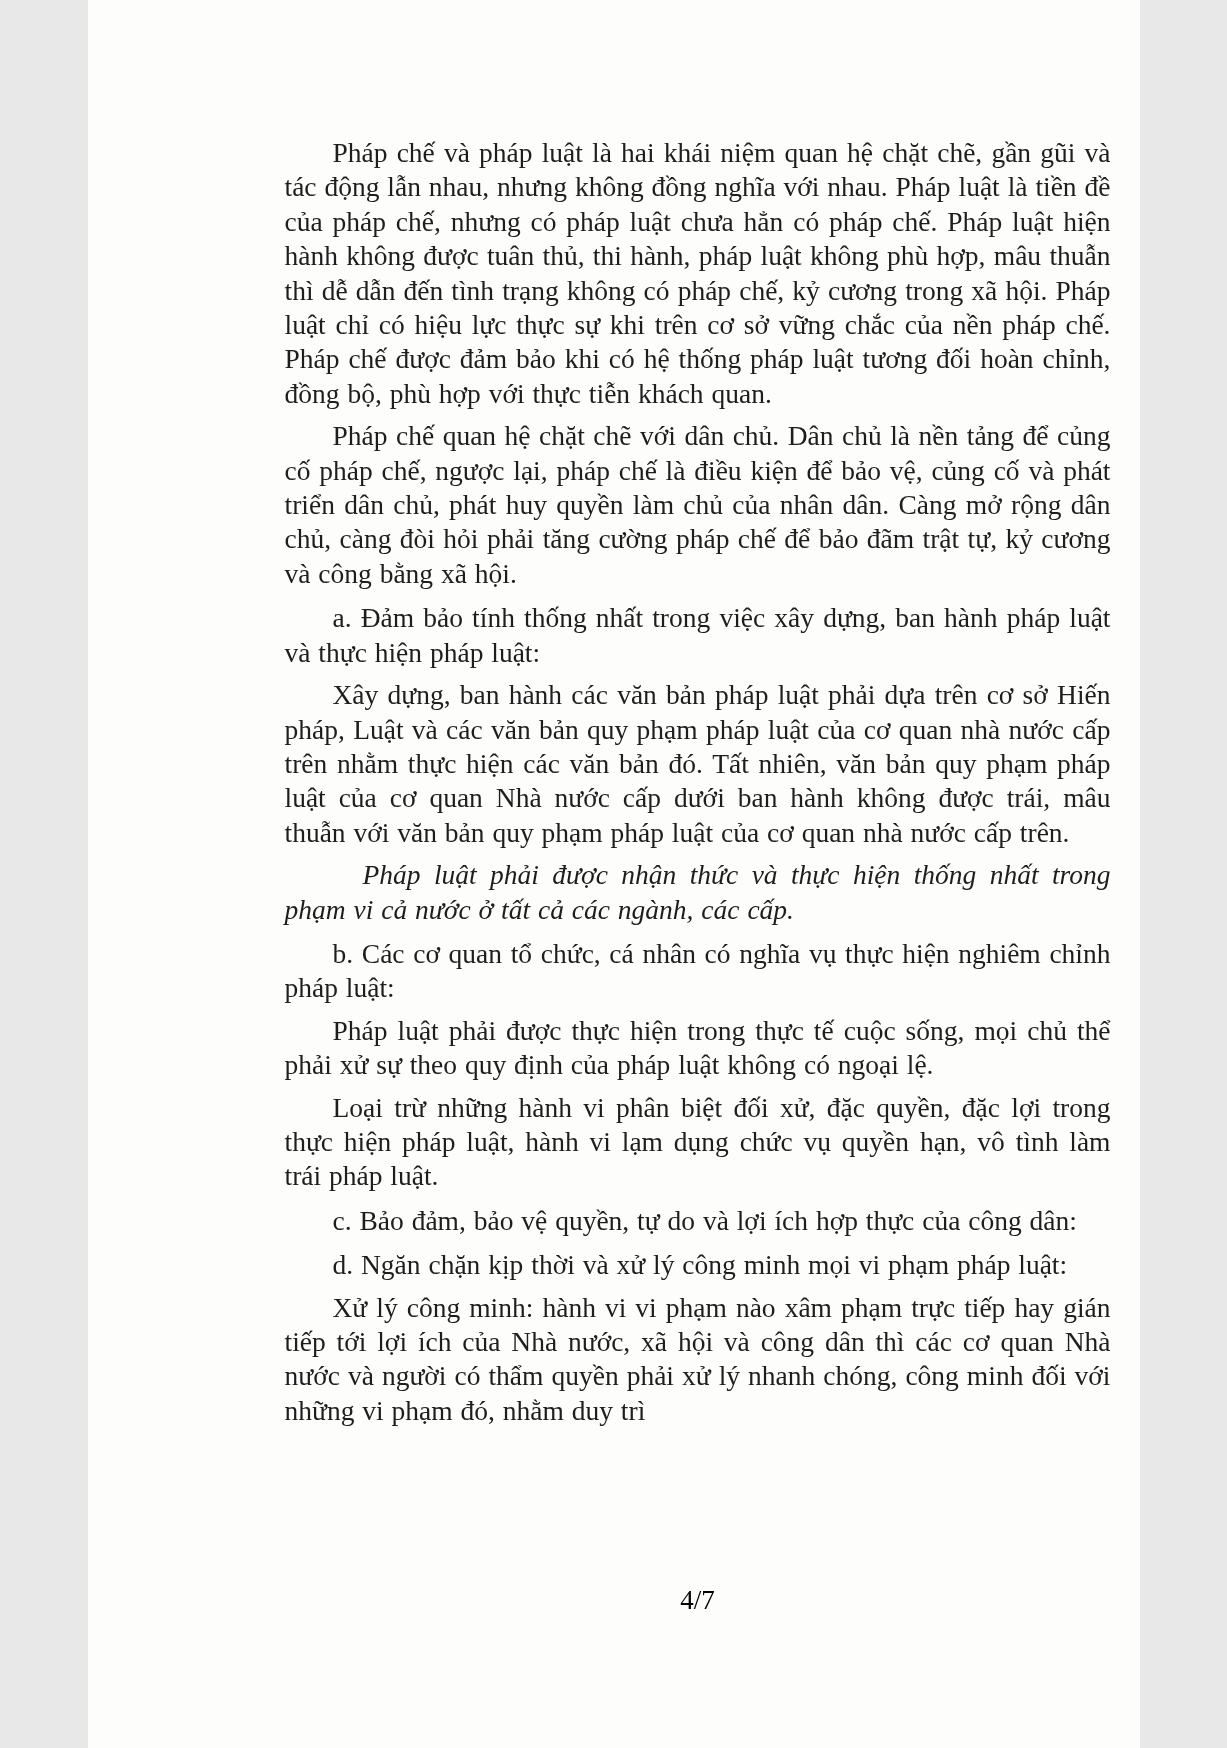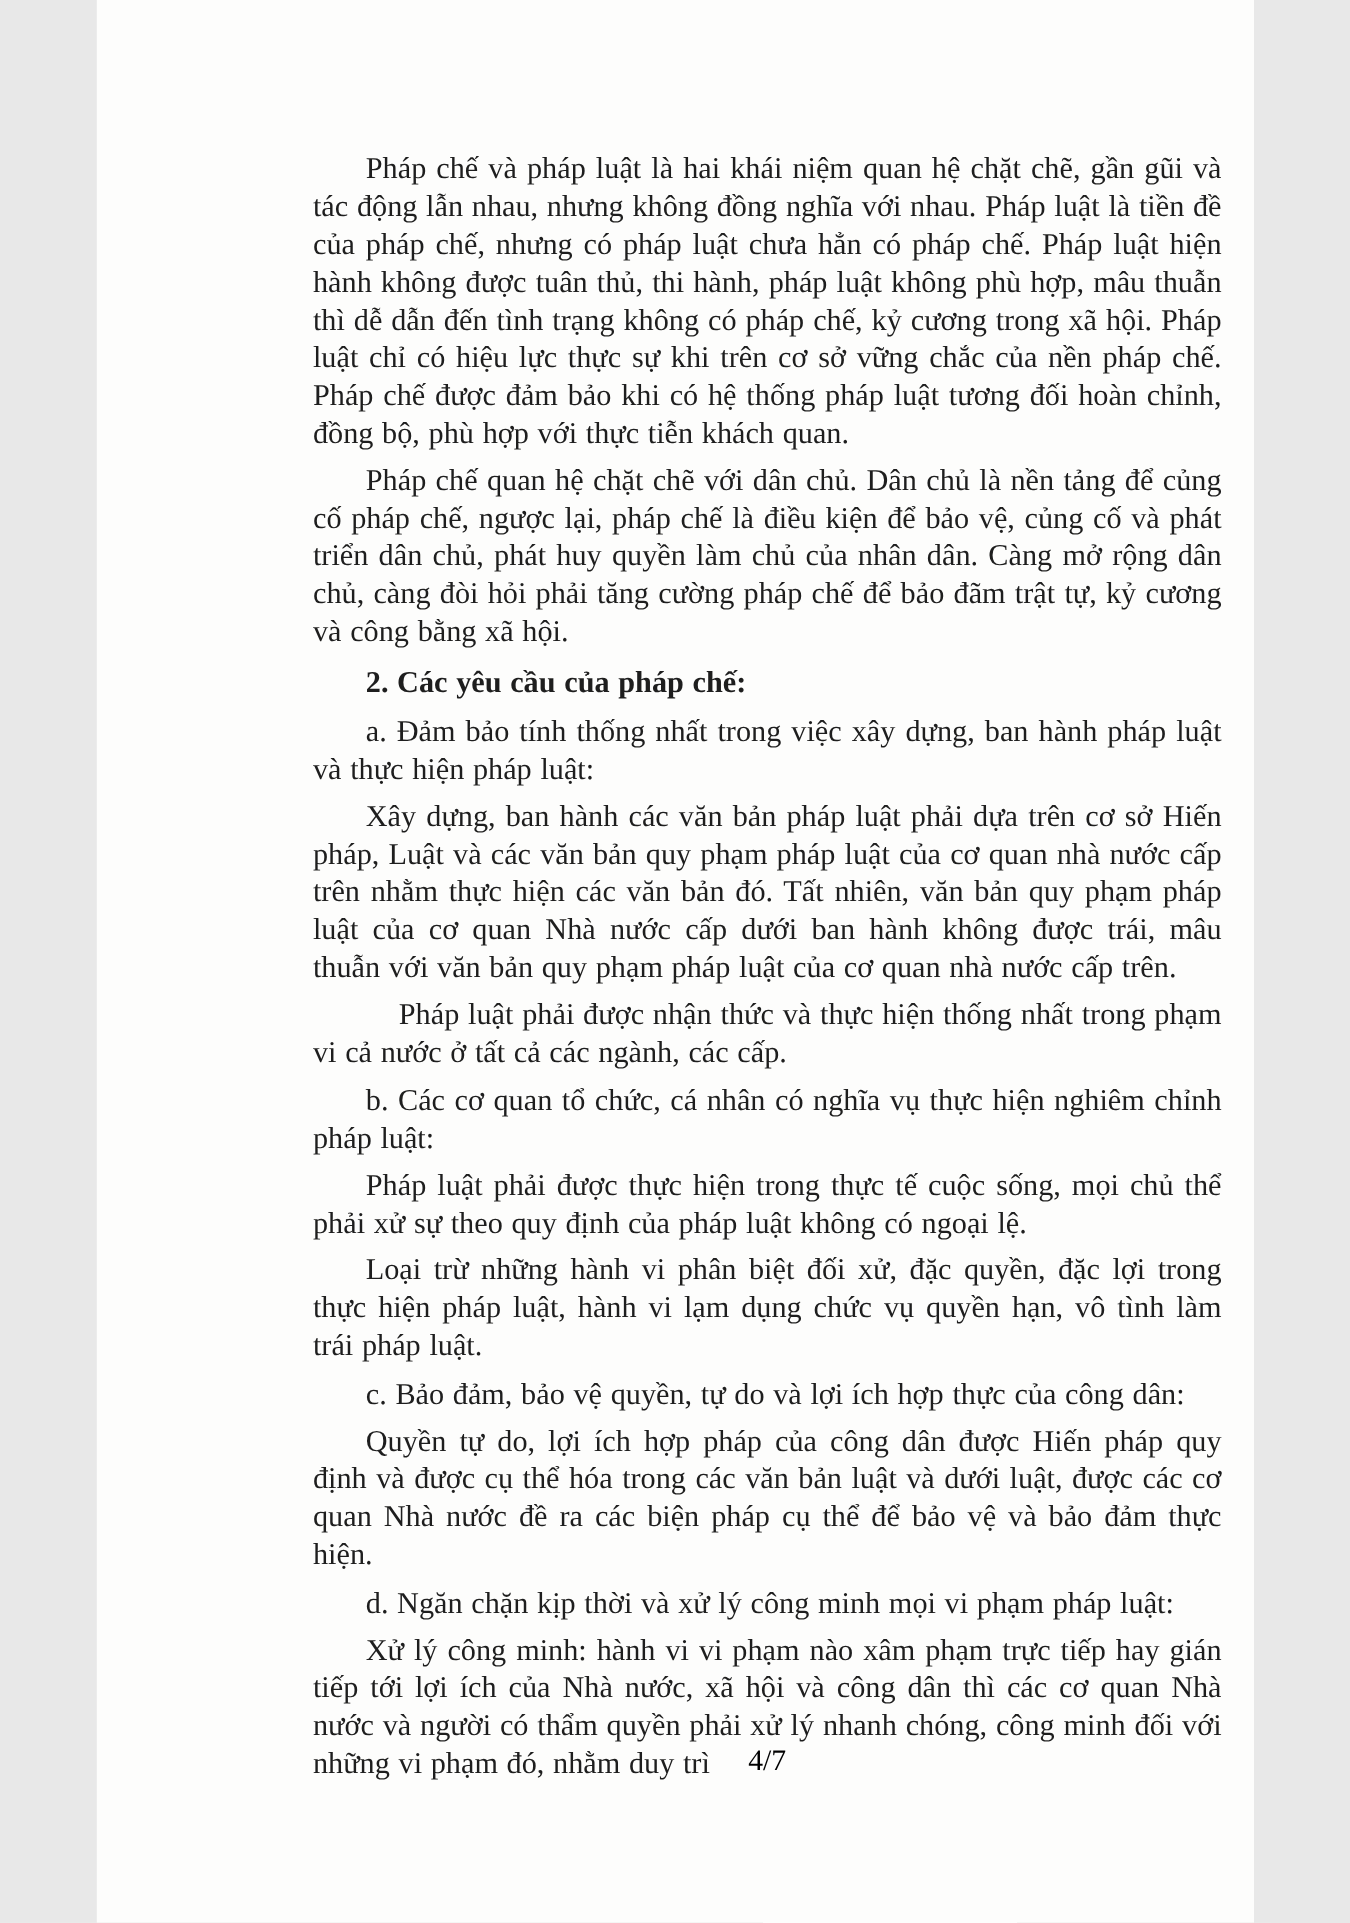--- a/index.html
+++ b/index.html
@@ -38,44 +38,43 @@
   .heading {
     font-weight: bold;
     text-align: left;
     margin-top: 12px !important;
   }
   .subhead {
     margin-top: 10px !important;
   }
   .deep-indent {
     text-indent: 78px;
+    font-style: italic;
   }
   .page-footer {
     position: absolute;
     left: 197px;
     top: 1585px;
     width: 826px;
     text-align: center;
     font-size: 27px;
     color: #000000;
   }
 </style>
 </head>
 <body>
 
 <div class="page">
   <div class="content">
     <p class="block">Pháp chế và pháp luật là hai khái niệm quan hệ chặt chẽ, gần gũi và tác động lẫn nhau, nhưng không đồng nghĩa với nhau. Pháp luật là tiền đề của pháp chế, nhưng có pháp luật chưa hẳn có pháp chế. Pháp luật hiện hành không được tuân thủ, thi hành, pháp luật không phù hợp, mâu thuẫn thì dễ dẫn đến tình trạng không có pháp chế, kỷ cương trong xã hội. Pháp luật chỉ có hiệu lực thực sự khi trên cơ sở vững chắc của nền pháp chế. Pháp chế được đảm bảo khi có hệ thống pháp luật tương đối hoàn chỉnh, đồng bộ, phù hợp với thực tiễn khách quan.</p>
     <p class="block">Pháp chế quan hệ chặt chẽ với dân chủ. Dân chủ là nền tảng để củng cố pháp chế, ngược lại, pháp chế là điều kiện để bảo vệ, củng cố và phát triển dân chủ, phát huy quyền làm chủ của nhân dân. Càng  mở rộng dân chủ, càng đòi hỏi phải tăng cường pháp chế để bảo đãm trật tự, kỷ cương và công bằng xã hội.</p>
-    <p class="block heading">2. Các yêu cầu của pháp chế:</p>
     <p class="block subhead">a. Đảm bảo tính thống nhất trong việc xây dựng, ban hành pháp luật  và thực hiện pháp luật:</p>
     <p class="block">Xây dựng, ban hành các văn bản pháp luật phải dựa trên cơ sở Hiến pháp, Luật và các văn bản quy phạm pháp luật của cơ quan nhà nước cấp trên nhằm thực hiện các văn bản đó. Tất nhiên, văn bản quy phạm pháp luật của cơ quan Nhà nước cấp dưới ban hành không được trái, mâu thuẫn với văn bản quy phạm pháp luật của cơ quan nhà nước cấp trên.</p>
     <p class="block deep-indent">Pháp luật phải được nhận thức và thực hiện thống nhất trong phạm vi cả nước ở tất cả các ngành, các cấp.</p>
     <p class="block subhead">b. Các cơ quan tổ chức, cá nhân có nghĩa vụ thực hiện nghiêm chỉnh pháp luật:</p>
     <p class="block">Pháp luật phải được thực hiện trong thực tế cuộc sống, mọi chủ thể phải xử sự theo quy định của pháp luật không có ngoại lệ.</p>
     <p class="block">Loại trừ những hành vi phân biệt đối xử, đặc quyền, đặc lợi trong thực hiện pháp luật, hành vi lạm dụng chức vụ quyền hạn, vô tình làm trái pháp luật.</p>
     <p class="block subhead">c. Bảo đảm, bảo vệ quyền, tự do và lợi ích hợp thực của công dân:</p>
-    <p class="block">Quyền tự do, lợi ích hợp pháp của công dân được Hiến pháp quy định và được cụ thể hóa trong các văn bản luật và dưới luật, được các cơ quan Nhà nước đề ra các biện pháp cụ thể để bảo vệ và bảo đảm thực hiện.</p>
     <p class="block subhead">d. Ngăn chặn kịp thời và xử lý công minh mọi vi  phạm pháp luật:</p>
     <p class="block">Xử lý công minh: hành vi vi phạm nào xâm phạm trực tiếp hay gián tiếp tới lợi ích của Nhà nước, xã hội và công dân thì các cơ quan Nhà nước và người có thẩm quyền phải xử lý nhanh chóng, công minh đối với những vi phạm đó, nhằm duy trì</p>
   </div>
   <div class="page-footer">4/7</div>
 </div>
 
 </body></html>

